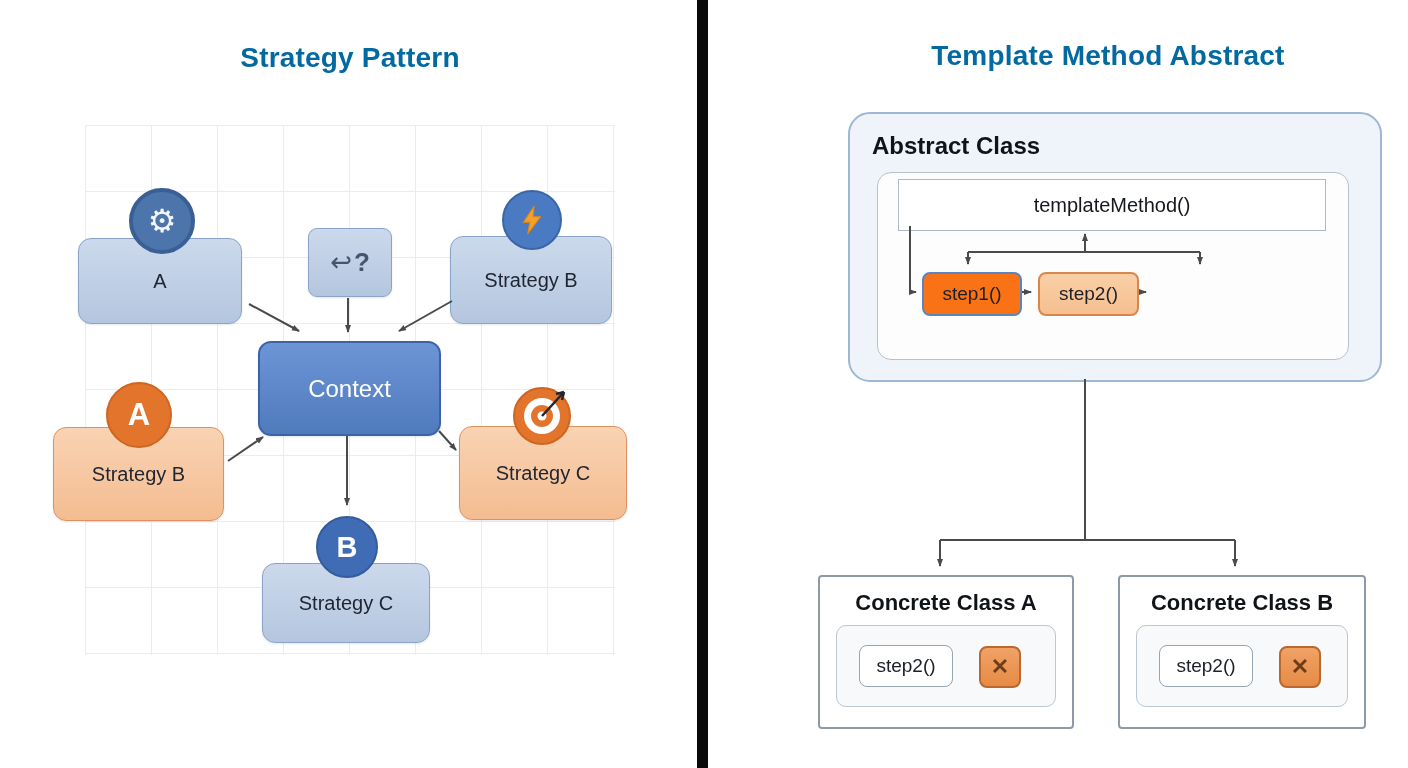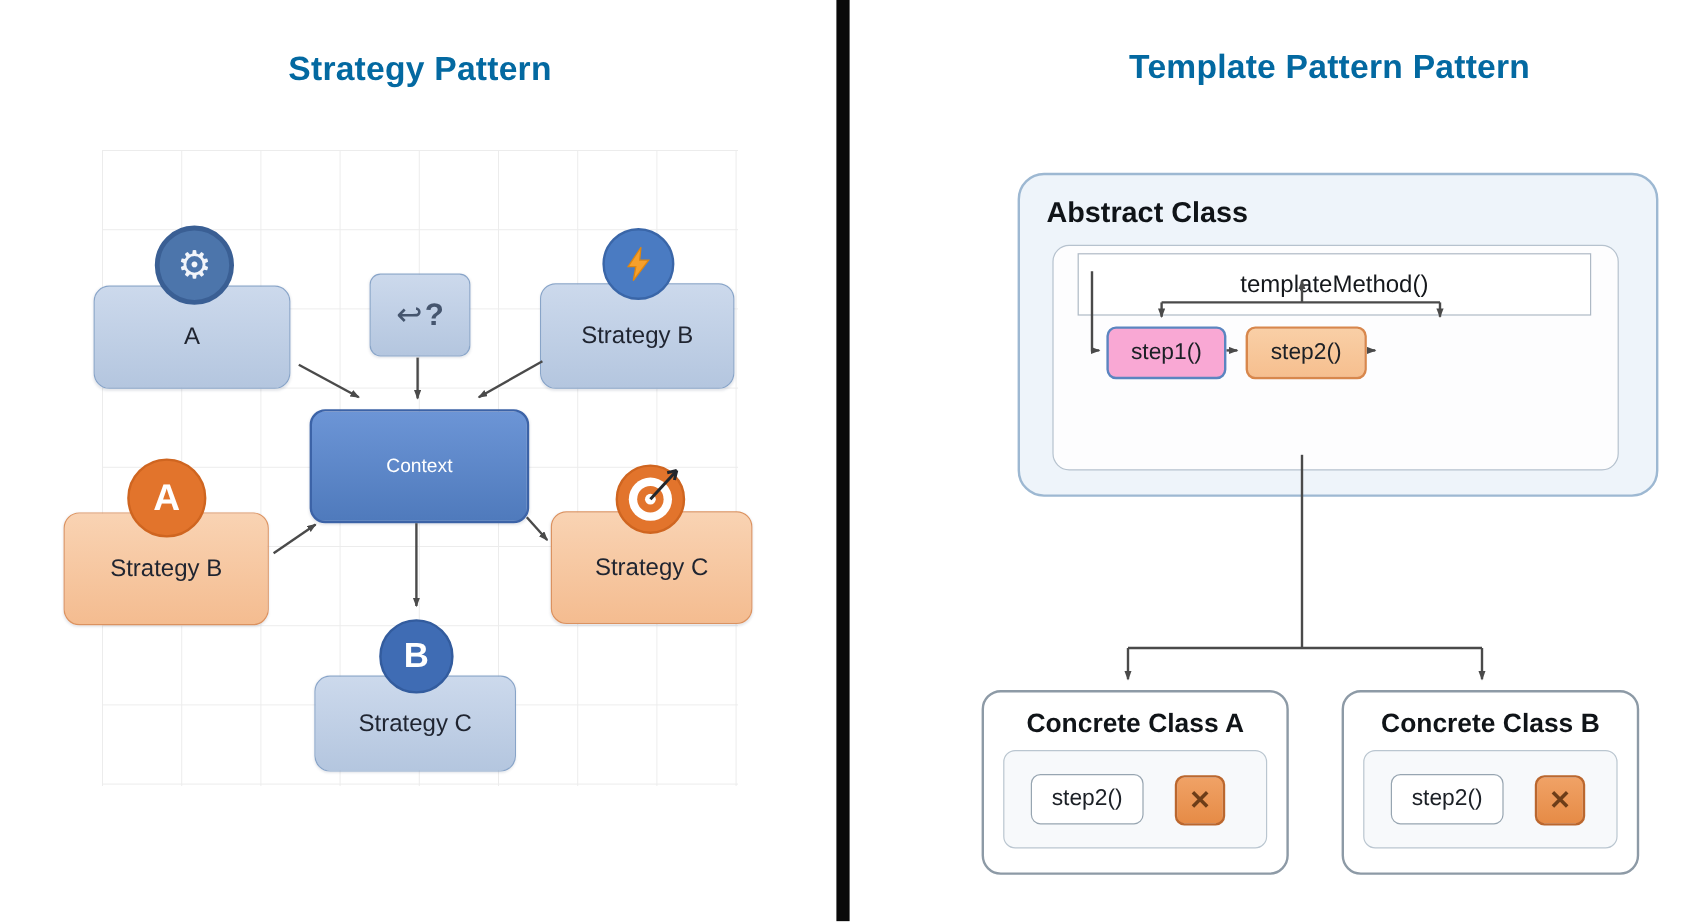--- a/index.html
+++ b/index.html
@@ -11,48 +11,48 @@
   .divider{position:absolute;top:0;left:697px;width:11px;height:768px;background:#0a0a0a;}
 
   .grid{position:absolute;left:85px;top:125px;width:530px;height:530px;
     background-image:linear-gradient(#ececec 1px, transparent 1px),linear-gradient(90deg,#ececec 1px, transparent 1px);
     background-size:66px 66px;}
 
   .node{position:absolute;border-radius:13px;display:flex;align-items:center;justify-content:center;
     font-size:20px;color:#1f2430;z-index:3;box-shadow:0 1px 2px rgba(40,60,90,.12);}
   .node.blue{background:linear-gradient(180deg,#ccd9ec,#b4c6df);border:1.5px solid #88a4c8;}
   .node.orange{background:linear-gradient(180deg,#f9d3b3,#f4bc90);border:1.5px solid #db9260;}
-  .node.context{background:linear-gradient(180deg,#6c95d6,#4f7abc);border:2px solid #3c63a7;color:#ffffff;font-size:16px;}
+  .node.context{background:linear-gradient(180deg,#6c95d6,#4f7abc);border:2px solid #3c63a7;color:#ffffff;font-size:24px;}
   .node.qbox{border-radius:9px;font-size:24px;color:#45556e;gap:2px;}
 
   .icon-circle{position:absolute;border-radius:50%;display:flex;align-items:center;justify-content:center;z-index:6;}
   .gear-circle{width:58px;height:58px;background:#4c75ab;border:4px solid #3a5f94;color:#f2f5fa;font-size:32px;line-height:1;}
   .bolt-circle{width:56px;height:56px;background:#4a7bc2;border:2px solid #3a66a8;}
   .badge-circle{width:62px;height:62px;color:#ffffff;font-weight:700;font-size:31px;}
   .badge-orange{background:#e2742c;border:2px solid #cf6520;}
   .badge-blue{width:58px;height:58px;background:#3f6cb4;border:2px solid #335c9e;font-size:29px;}
   .target-circle{width:60px;height:60px;background:transparent;}
 
   svg.overlay{position:absolute;left:0;top:0;z-index:4;pointer-events:none;}
 
   
   .abstract-box{position:absolute;left:848px;top:112px;width:530px;height:266px;background:#eef4fa;
-    border:2px solid #9db8d2;border-radius:22px;z-index:2;margin-top:32px;}
+    border:2px solid #9db8d2;border-radius:22px;z-index:2;}
   .abstract-label{position:absolute;left:22px;top:18px;font-size:24px;font-weight:700;color:#101418;}
   .abstract-inner{position:absolute;left:27px;top:58px;width:470px;height:186px;background:#fdfdfe;
     border:1.5px solid #b6c2ce;border-radius:14px;}
   .tm-box{position:absolute;left:20px;top:6px;width:426px;height:50px;background:#ffffff;border:1.5px solid #aeb9c5;
     border-radius:0;display:flex;align-items:center;justify-content:center;font-size:20px;color:#15181c;}
   .step-box{position:absolute;height:40px;border-radius:8px;display:flex;align-items:center;justify-content:center;
     font-size:19px;color:#1c2026;z-index:5;}
-  .step-blue{background:#f9a8d4;border:2px solid #5b85c0;}
+  .step-blue{background:#f97316;border:2px solid #5b85c0;}
   .step-orange{background:linear-gradient(180deg,#f9cfa6,#f6bf8f);border:2px solid #d8874c;}
 
   .concrete-box{position:absolute;width:252px;height:150px;background:#ffffff;border:2px solid #8d9aa6;
-    border-radius:16px;z-index:2;}
+    border-radius:4px;z-index:2;}
   .concrete-label{position:absolute;left:0;top:13px;width:100%;text-align:center;font-size:22px;font-weight:700;color:#101418;}
   .concrete-inner{position:absolute;left:16px;top:48px;right:16px;height:80px;background:#f7f9fb;
     border:1.5px solid #bac6d0;border-radius:10px;}
   .mini-step{position:absolute;left:22px;top:19px;width:92px;height:40px;background:#ffffff;border:1.5px solid #97a5b1;
     border-radius:8px;display:flex;align-items:center;justify-content:center;font-size:19px;color:#1c2026;}
   .x-chip{position:absolute;left:142px;top:20px;width:38px;height:38px;background:linear-gradient(180deg,#f0a266,#e68b46);
     border:2px solid #bb672e;border-radius:8px;display:flex;align-items:center;justify-content:center;
     font-size:22px;font-weight:700;color:#6d3d18;}
 </style>
 </head>
@@ -110,21 +110,21 @@
     </svg>
   </div>
 
   <div class="node blue" style="left:262px;top:563px;width:166px;height:78px;">
     <span>Strategy C</span>
   </div>
   <div class="icon-circle badge-circle badge-blue" style="left:316px;top:516px;">
     <span>B</span>
   </div>
 
-  <div class="panel-title" style="left:858px;top:40px;width:500px;">Template Pattern Pattern</div>
+  <div class="panel-title" style="left:858px;top:40px;width:500px;">Template Method Abstract</div>
 
   <div class="abstract-box">
     <div class="abstract-label">Abstract Class</div>
     <div class="abstract-inner">
       <div class="tm-box">
         <span>templateMethod()</span>
       </div>
     </div>
   </div>
 

